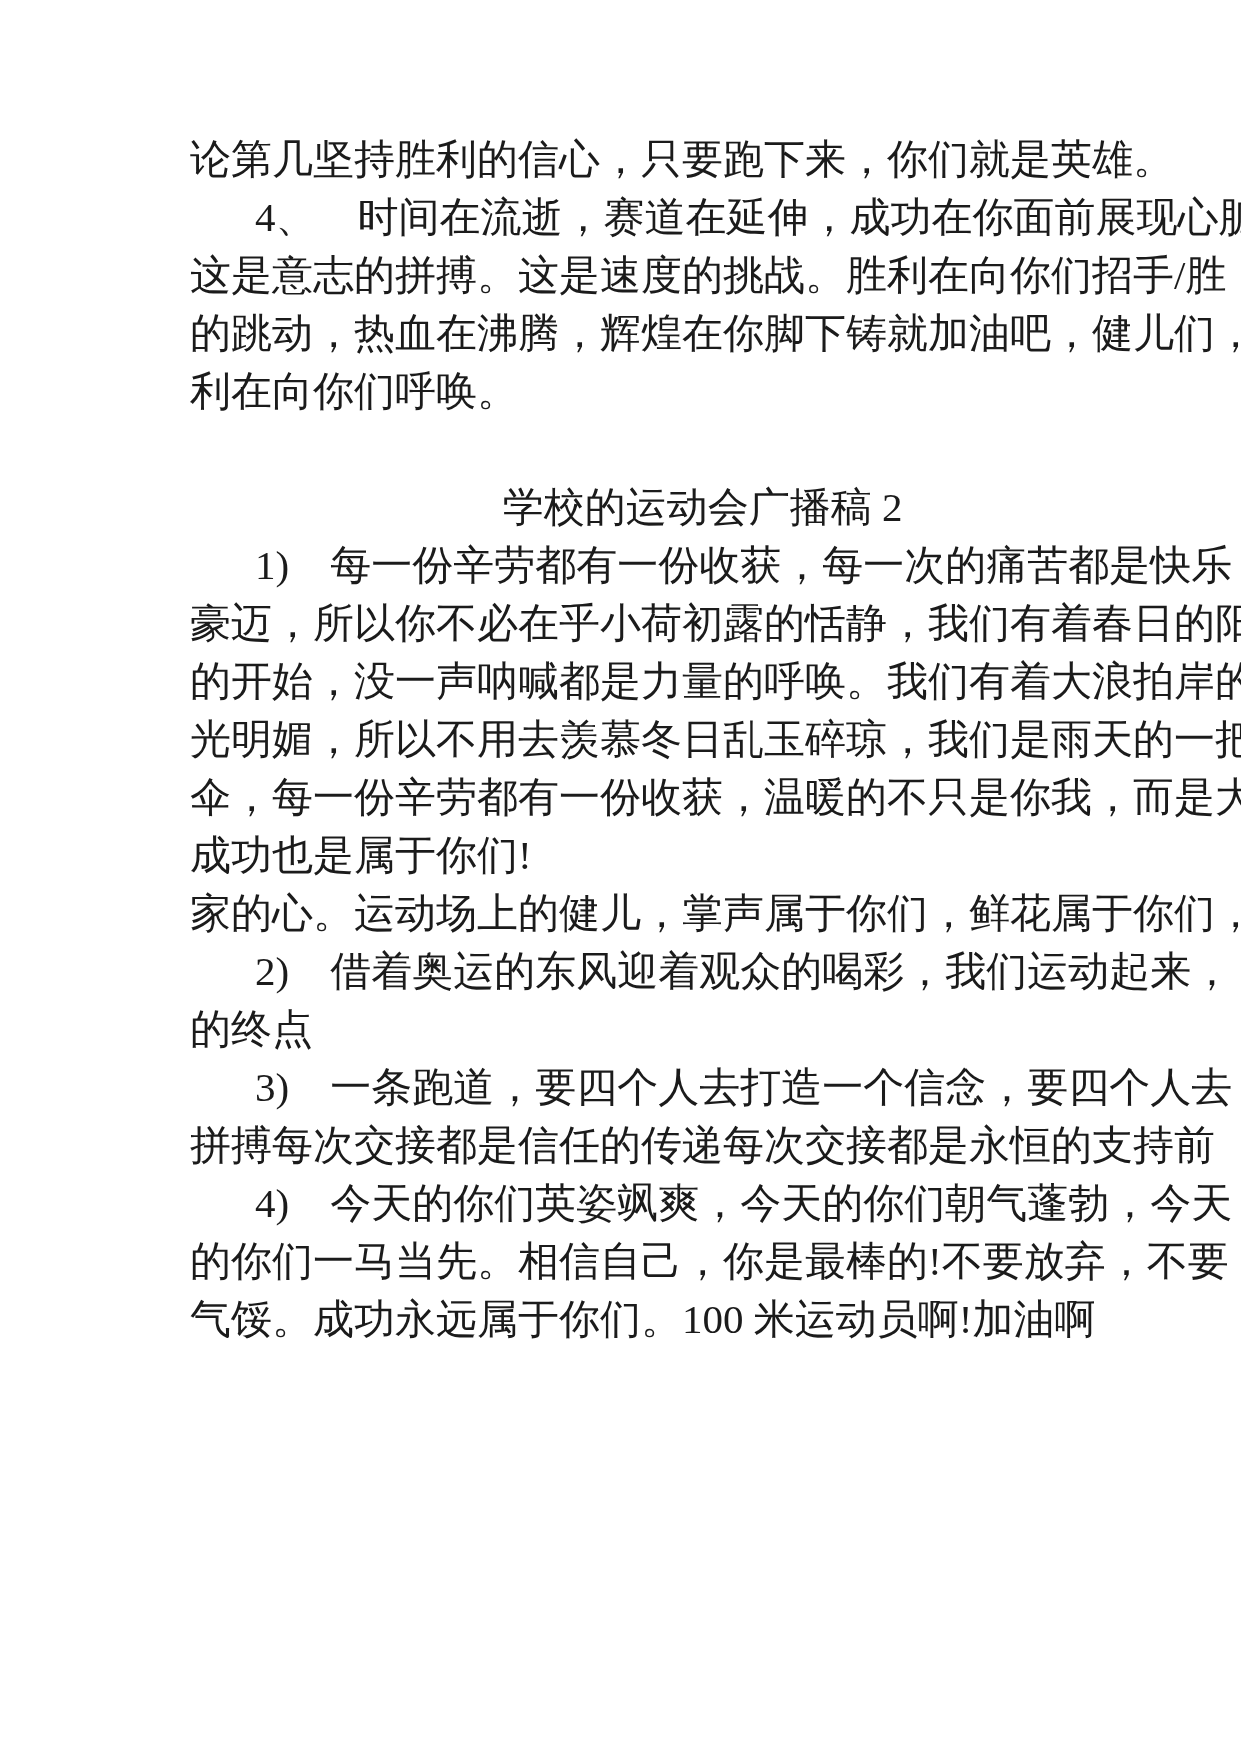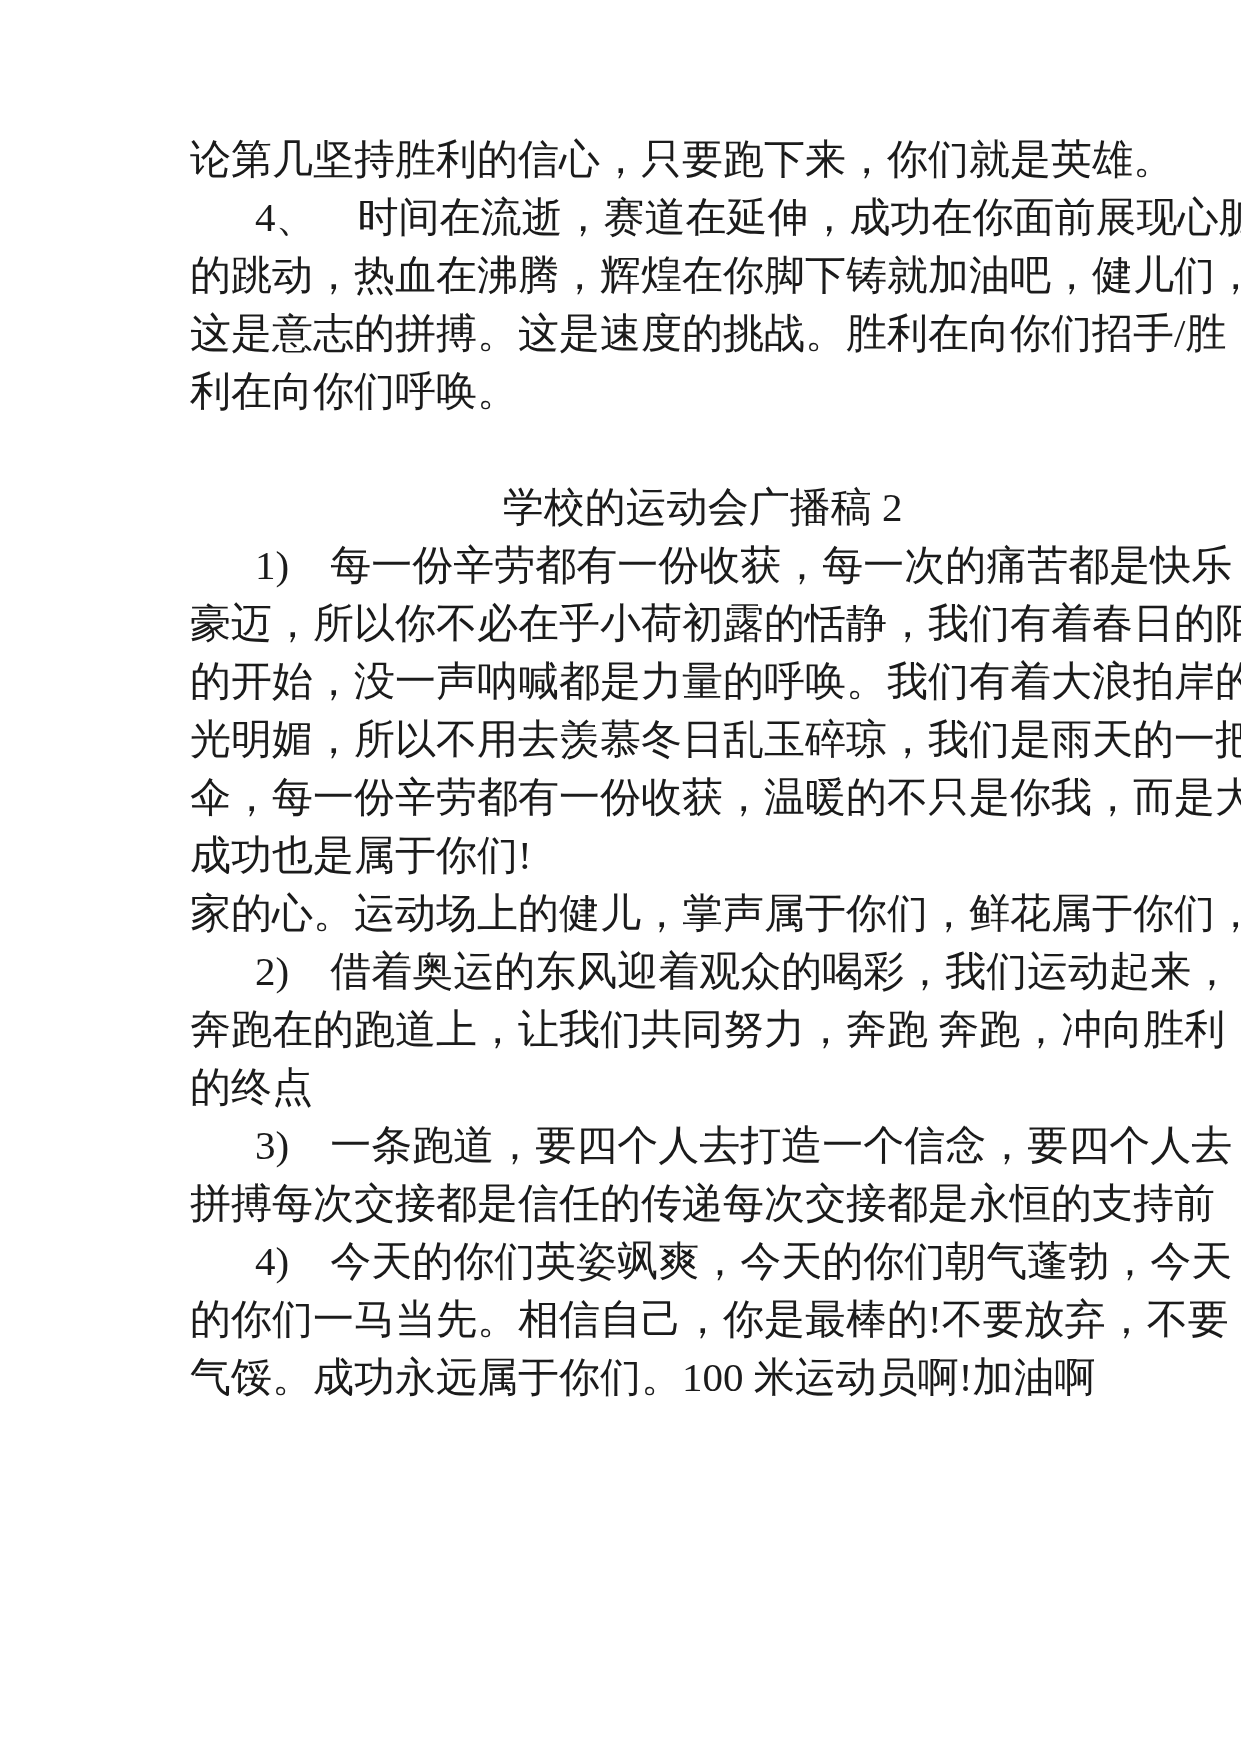--- a/index.html
+++ b/index.html
@@ -38,40 +38,39 @@
 </head>
 <body>
 
 <div class="page">
   <div class="doc" id="doc-body" style="color: rgb(27, 27, 27);">
       <div class="block paragraph">
         <div class="line">论第几坚持胜利的信心，只要跑下来，你们就是英雄。</div>
       </div>
       <div class="block paragraph">
         <div class="line indent">4、　时间在流逝，赛道在延伸，成功在你面前展现心脏</div>
+        <div class="line">这是意志的拼搏。这是速度的挑战。胜利在向你们招手/胜</div>
         <div class="line">的跳动，热血在沸腾，辉煌在你脚下铸就加油吧，健儿们，</div>
-        <div class="line">这是意志的拼搏。这是速度的挑战。胜利在向你们招手/胜</div>
         <div class="line">利在向你们呼唤。</div>
       </div>
       <div class="block spacer"></div>
       <div class="block heading">
         <div class="line indent">学校的运动会广播稿 2</div>
       </div>
       <div class="block paragraph">
         <div class="line indent">1)　每一份辛劳都有一份收获，每一次的痛苦都是快乐</div>
         <div class="line">豪迈，所以你不必在乎小荷初露的恬静，我们有着春日的阳</div>
         <div class="line">的开始，没一声呐喊都是力量的呼唤。我们有着大浪拍岸的</div>
         <div class="line">光明媚，所以不用去羡慕冬日乱玉碎琼，我们是雨天的一把</div>
         <div class="line">伞，每一份辛劳都有一份收获，温暖的不只是你我，而是大</div>
         <div class="line">成功也是属于你们!</div>
         <div class="line">家的心。运动场上的健儿，掌声属于你们，鲜花属于你们，</div>
       </div>
       <div class="block paragraph">
         <div class="line indent">2)　借着奥运的东风迎着观众的喝彩，我们运动起来，</div>
-        <div class="line">奔跑在的跑道上，让我们共同努力，奔跑 奔跑，冲向胜利</div>
         <div class="line">的终点</div>
       </div>
       <div class="block paragraph">
         <div class="line indent">3)　一条跑道，要四个人去打造一个信念，要四个人去</div>
         <div class="line">拼搏每次交接都是信任的传递每次交接都是永恒的支持前</div>
       </div>
       <div class="block paragraph">
         <div class="line indent">4)　今天的你们英姿飒爽，今天的你们朝气蓬勃，今天</div>
         <div class="line">的你们一马当先。相信自己，你是最棒的!不要放弃，不要</div>
         <div class="line">气馁。成功永远属于你们。100 米运动员啊!加油啊</div>

